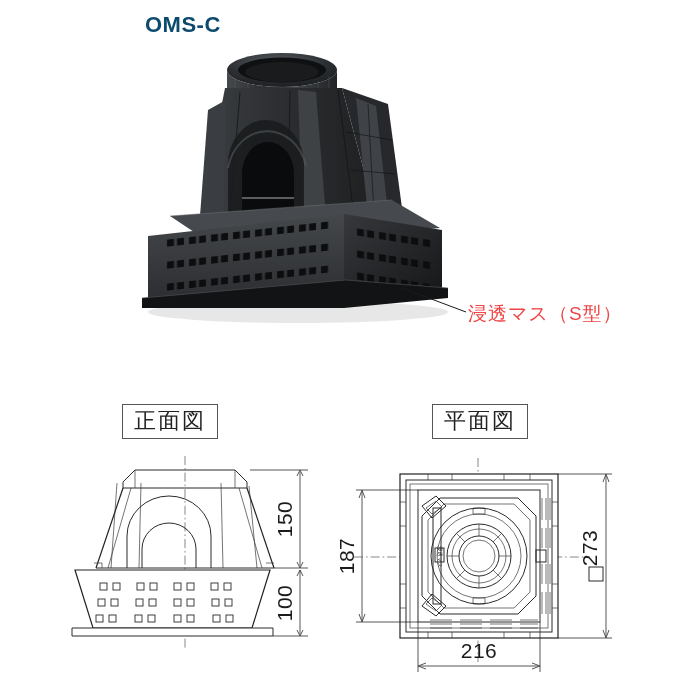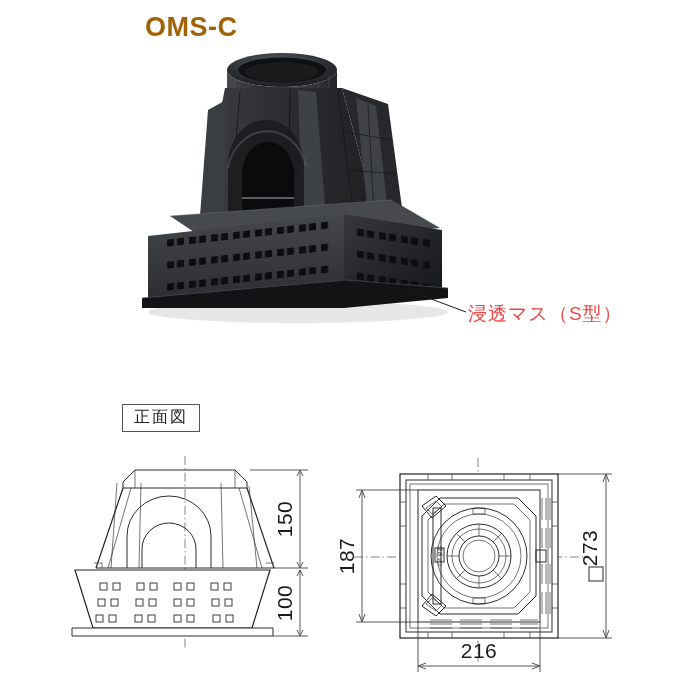--- a/index.html
+++ b/index.html
@@ -6,38 +6,38 @@
   body{
     width:700px;height:700px;position:relative;overflow:hidden;
     font-family:"Liberation Sans","DejaVu Sans",sans-serif;
     color:#1a1a1a;
   }
   .page{position:absolute;inset:0;background:#ffffff;}
 
   
   #product-title{
     position:absolute;left:145px;top:12px;
-    font-size:27px;font-weight:700;letter-spacing:.5px;color:#a16207;
+    font-size:22px;font-weight:700;letter-spacing:.5px;color:#0c4a6e;
   }
 
   
   #photo{position:absolute;left:130px;top:40px;width:330px;height:285px;}
   #photo svg{display:block;}
 
   
   #callout-line{position:absolute;left:400px;top:282px;width:90px;height:45px;}
   #callout-label{
     position:absolute;left:468px;top:301px;
     font-size:19px;letter-spacing:1px;white-space:nowrap;color:#ef4444;
   }
 
   
   .view-heading{
     position:absolute;border:1.6px solid #555;background:#fff;
-    padding:3px 11px 5px;font-size:16px;letter-spacing:2px;color:#222;
+    padding:3px 11px 5px;font-size:22px;letter-spacing:2px;color:#222;
     line-height:1.15;
   }
   #heading-front{left:122px;top:404px;}
   #heading-plan{left:432px;top:404px;}
 
   
   #front-view{position:absolute;left:60px;top:450px;width:270px;height:210px;}
   #plan-view{position:absolute;left:340px;top:450px;width:300px;height:235px;}
   svg{overflow:visible;}
 
@@ -172,20 +172,21 @@
   </div>
 
   <div id="callout-line">
     <svg width="90" height="45" viewBox="0 0 90 45">
       <path d="M2 6 L66 30" stroke="#1b1b1b" stroke-width="1" fill="none"></path>
     </svg>
   </div>
   <div id="callout-label">浸透マス（S型）</div>
 
   <div class="view-heading" id="heading-front">正面図</div>
+  <div class="view-heading" id="heading-plan">平面図</div>
 
   <div id="front-view">
     <svg width="270" height="210" viewBox="0 0 270 210">
 
       <line class="ctr" x1="125" y1="6" x2="125" y2="200"></line>
 
       <g>
 
         <path class="ln" d="M63 32 L75 20 L175 20 L187 32"></path>
         <path class="ln" d="M63 32 L63 38 L187 38 L187 32"></path>

